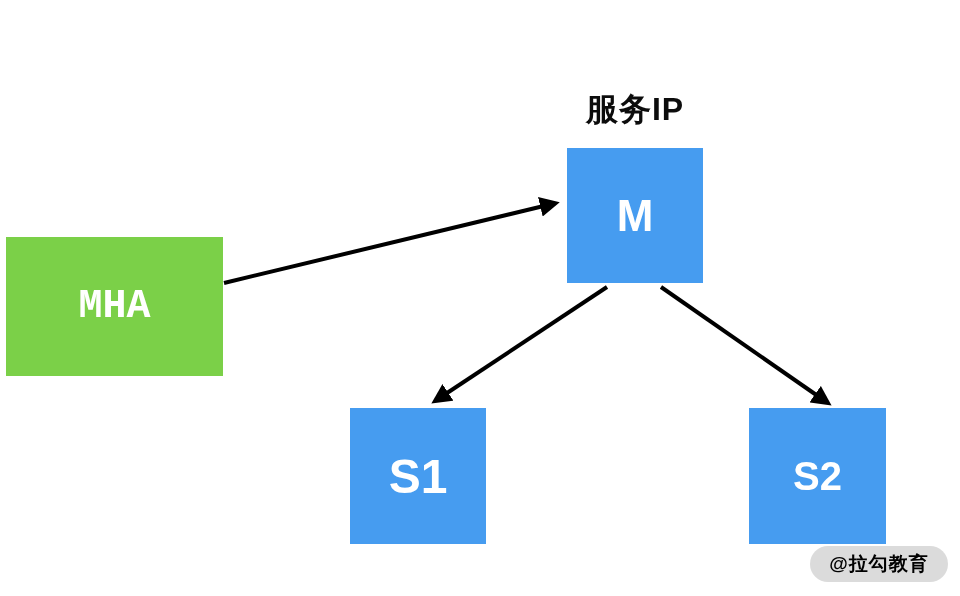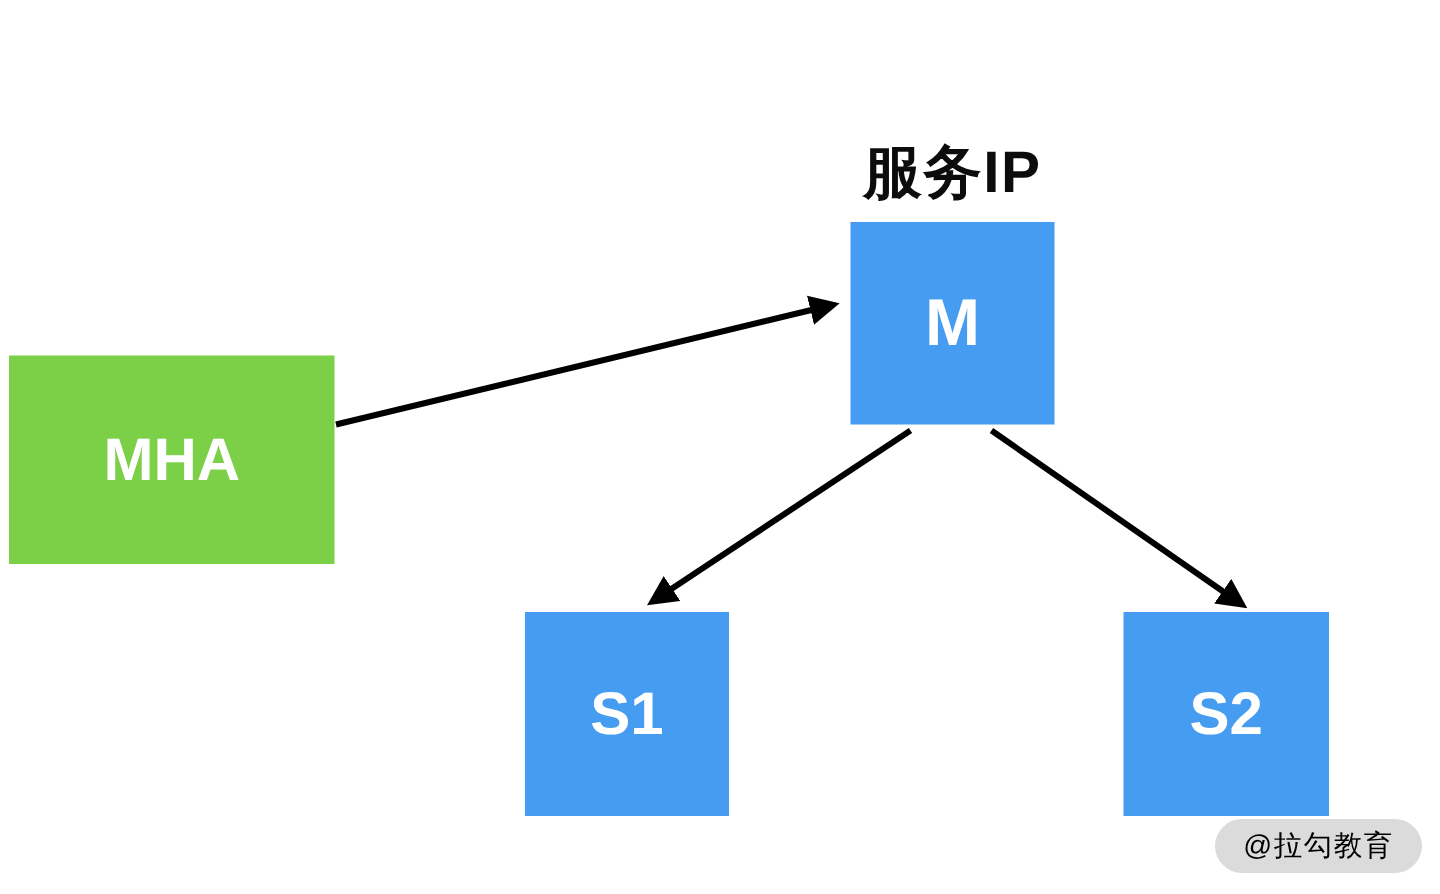--- a/index.html
+++ b/index.html
@@ -37,66 +37,67 @@
     color: #ffffff;
     font-weight: bold;
     text-align: center;
   }
   .node-title {
     position: absolute;
     left: 535px;
     top: 88px;
     width: 200px;
     text-align: center;
-    font-size: 39px;
+    font-size: 32px;
     font-weight: bold;
     color: #0c0c0c;
     letter-spacing: 1px;
   }
   .node-monitor {
     left: 6px;
     top: 237px;
     width: 217px;
     height: 139px;
     font-size: 40px;
     line-height: 50px;
+    font-family: Liberation Mono, monospace;
   }
   .node-master {
     left: 567px;
     top: 148px;
     width: 136px;
     height: 135px;
     font-size: 44px;
   }
   .node-slave1 {
     left: 350px;
     top: 408px;
     width: 136px;
     height: 136px;
-    font-size: 40px;
+    font-size: 48px;
   }
   .node-slave2 {
     left: 749px;
     top: 408px;
     width: 137px;
     height: 136px;
     font-size: 40px;
   }
   .watermark {
     position: absolute;
     left: 810px;
     top: 546px;
     width: 138px;
     height: 36px;
     border-radius: 18px;
     display: flex;
     align-items: center;
     justify-content: center;
     font-size: 19px;
-    font-weight: normal;
+    font-weight: bold;
     letter-spacing: 1px;
   }
 </style>
 </head>
 <body>
 
 <div class="canvas">
 
   <svg class="edge-layer" viewBox="0 0 960 596" xmlns="http://www.w3.org/2000/svg">
     <defs>

